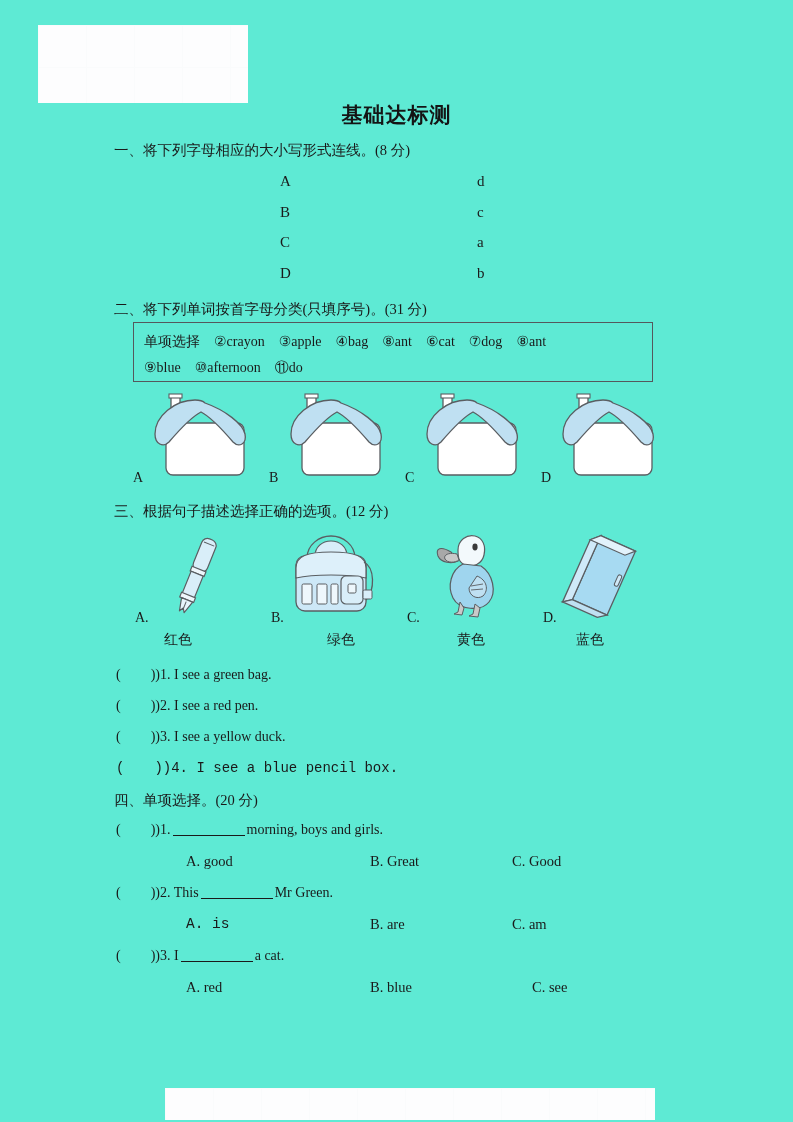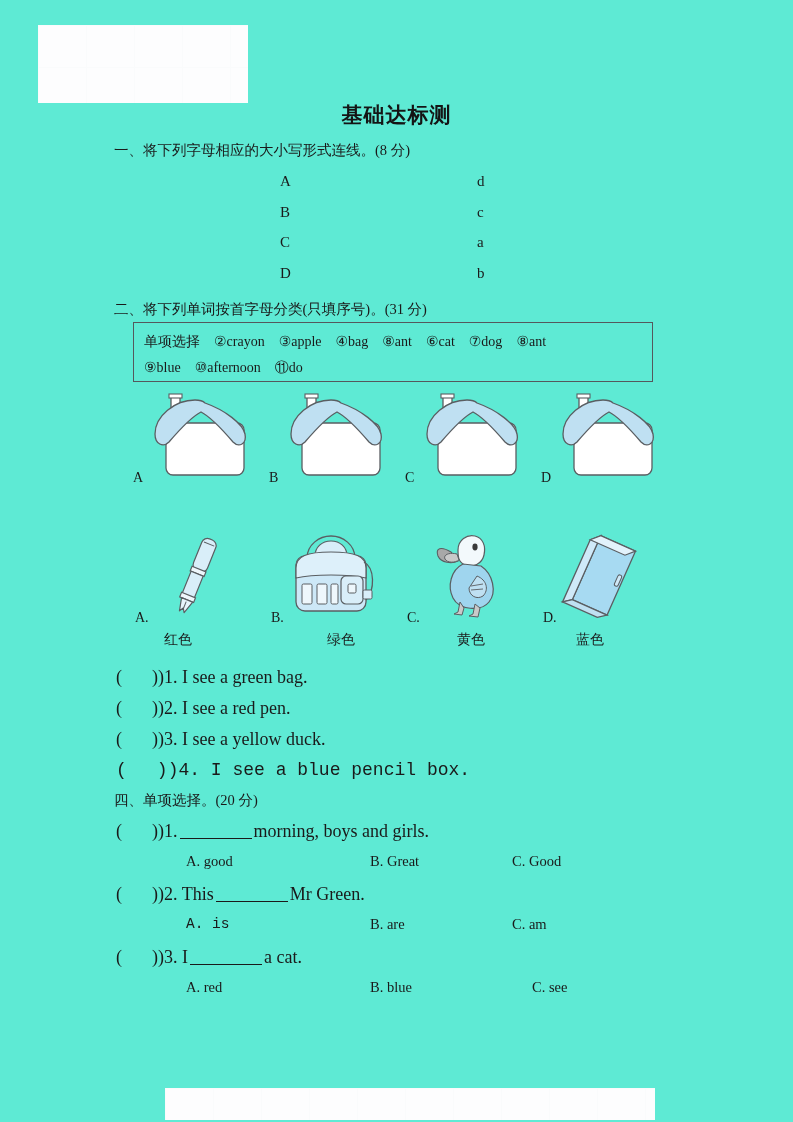--- a/index.html
+++ b/index.html
@@ -112,21 +112,21 @@
   }
   .color-row { position: absolute; left: 0; top: 631px; width: 694px; height: 22px; }
   .color-label {
     position: absolute;
     font-size: 14px;
     font-family: "DejaVu Sans", sans-serif;
   }
 
   .qline {
     position: absolute;
-    font-size: 18px;
+    font-size: 14px;
     white-space: nowrap;
   }
   .paren { display: inline-block; }
   .blankgap { display: inline-block; width: 30px; }
   .fill-blank {
     display: inline-block;
     border-bottom: 1px solid #1a1a1a;
     width: 72px;
     height: 14px;
     margin: 0 2px;
@@ -214,20 +214,21 @@
       <svg width="133" height="100" viewBox="0 0 133 100">
         <rect x="33" y="37" width="78" height="52" rx="7" ry="7" fill="#ffffff" stroke="#5a5e62" stroke-width="1.3"></rect>
         <rect x="38" y="10" width="9" height="16" fill="#ffffff" stroke="#5a5e62" stroke-width="1.3"></rect>
         <rect x="36" y="8" width="13" height="4" fill="#ffffff" stroke="#5a5e62" stroke-width="1.1"></rect>
         <path d="M22 48 C22 30 42 14 62 14 C66 14 70 15 72 17 C92 24 110 38 112 48 C114 58 106 62 100 56 C88 42 76 30 68 26 C60 30 48 42 36 56 C30 62 22 58 22 48 Z" fill="#bfe0f2" stroke="#5a5e62" stroke-width="1.3" stroke-linejoin="round"></path>
       </svg>
       <span class="house-label">D</span>
     </div>
   </div>
 
+  <div class="section-head" style="top:502px;">三、根据句子描述选择正确的选项。(12 分)</div>
 
   <div class="pics">
 
     <div class="pic-cell" style="left:0px;">
       <svg width="130" height="95" viewBox="0 0 130 95">
         <g transform="rotate(22 62 47)">
           <rect x="56" y="8" width="15" height="34" rx="6" fill="#d9eef9" stroke="#5a5e62" stroke-width="1.2"></rect>
           <rect x="56" y="40" width="15" height="5" fill="#eef7fc" stroke="#5a5e62" stroke-width="1.2"></rect>
           <rect x="57" y="45" width="13" height="25" fill="#d9eef9" stroke="#5a5e62" stroke-width="1.2"></rect>
           <rect x="56" y="68" width="15" height="5" fill="#eef7fc" stroke="#5a5e62" stroke-width="1.2"></rect>

